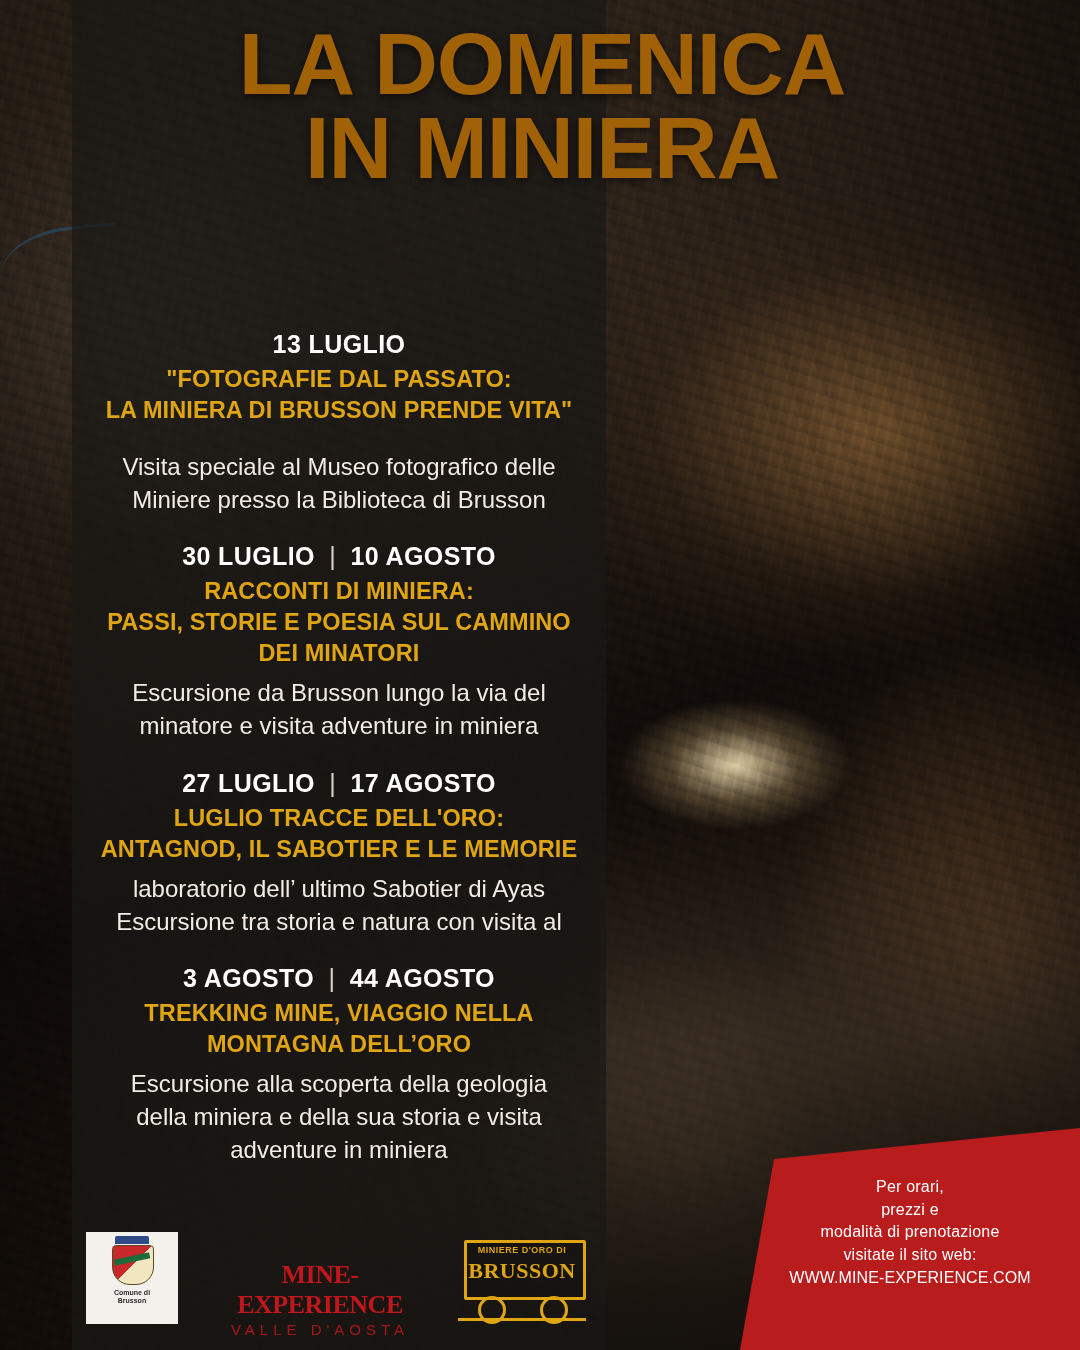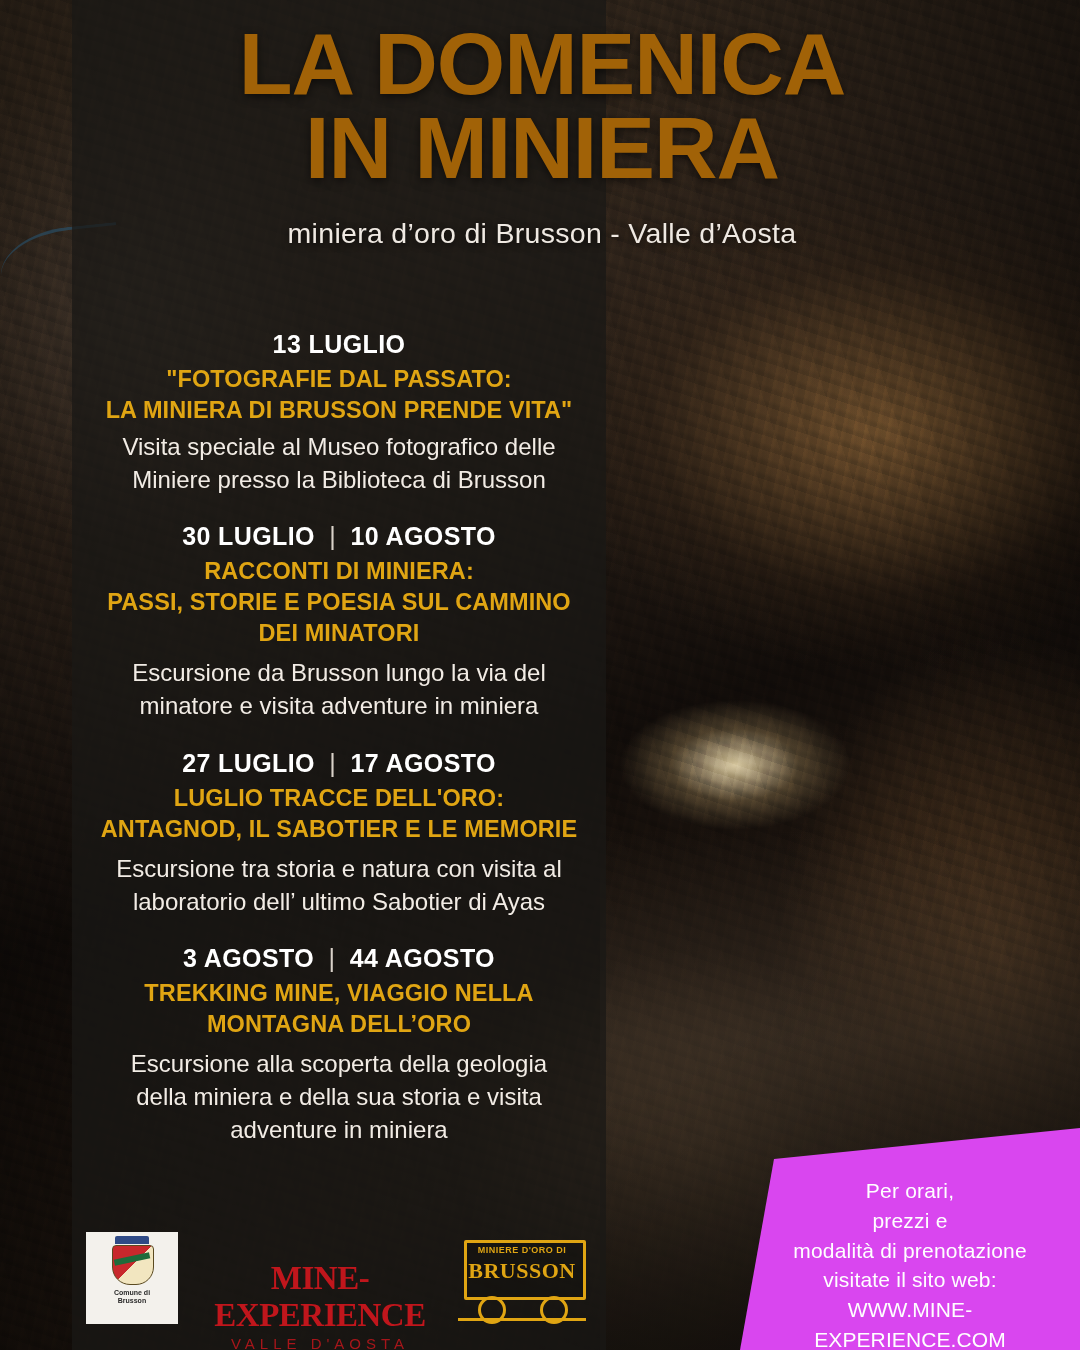--- a/index.html
+++ b/index.html
@@ -139,21 +139,21 @@
     letter-spacing: 0.1px;
   }
   .event .desc {
     margin-top: 7px;
     color: #f2ece5;
     font-size: 24px;
     font-weight: 400;
     line-height: 1.38;
   }
   .event.first .desc {
-    margin-top: 4px;
+    margin-top: 24px;
   }
 
   
   .logos {
     position: absolute;
     left: 72px;
     bottom: 26px;
     width: 534px;
     height: 92px;
   }
@@ -208,21 +208,21 @@
   }
   .logo-mine {
     position: absolute;
     left: 128px;
     top: 28px;
     width: 240px;
     text-align: center;
   }
   .logo-mine .mine-main {
     color: #c0161c;
-    font-size: 33px;
+    font-size: 26px;
     font-weight: bold;
     letter-spacing: -0.5px;
     font-family: "Liberation Serif", serif;
   }
   .logo-mine .mine-sub {
     color: #c0161c;
     font-size: 15px;
     letter-spacing: 5px;
     margin-top: 1px;
     opacity: 0.85;
@@ -283,27 +283,27 @@
     background: #e0a513;
   }
 
   
   .info-badge {
     position: absolute;
     right: 0;
     bottom: 0;
     width: 340px;
     height: 222px;
-    background: #d946ef;
+    background: #b91c1c;
     clip-path: polygon(10% 14%, 100% 0%, 100% 100%, 0% 100%);
     color: #ffffff;
     box-sizing: border-box;
     padding: 48px 18px 16px 18px;
     text-align: center;
-    font-size: 21px;
+    font-size: 16px;
     line-height: 1.42;
     letter-spacing: 0.2px;
   }
   .info-badge .line {
     display: block;
   }
   .info-badge .url {
     letter-spacing: 0.1px;
   }
 </style>
@@ -318,21 +318,20 @@
   <div class="bg-cable"></div>
   <div class="vignette"></div>
 
   <div class="panel"></div>
 
   <div class="title-block">
     <h1 class="title">
       <span>LA DOMENICA</span>
       <span class="line2">IN MINIERA</span>
     </h1>
-    <div class="subtitle">miniera d’oro di Brusson - Valle d’Aosta</div>
   </div>
 
   <div class="program">
 
     <div class="event first">
       <div class="dates">
         <span>13 LUGLIO</span>
       </div>
       <div class="evtitle">
         <div>"FOTOGRAFIE DAL PASSATO:</div>
@@ -365,22 +364,22 @@
       <div class="dates">
         <span>27 LUGLIO</span>
         <span class="sep">|</span>
         <span>17 AGOSTO</span>
       </div>
       <div class="evtitle">
         <div>LUGLIO TRACCE DELL'ORO:</div>
         <div>ANTAGNOD, IL SABOTIER E LE MEMORIE</div>
       </div>
       <div class="desc">
+        <div>laboratorio dell’ ultimo Sabotier di Ayas</div>
         <div>Escursione tra storia e natura con visita al</div>
-        <div>laboratorio dell’ ultimo Sabotier di Ayas</div>
       </div>
     </div>
 
     <div class="event">
       <div class="dates">
         <span>3 AGOSTO</span>
         <span class="sep">|</span>
         <span>44 AGOSTO</span>
       </div>
       <div class="evtitle">

